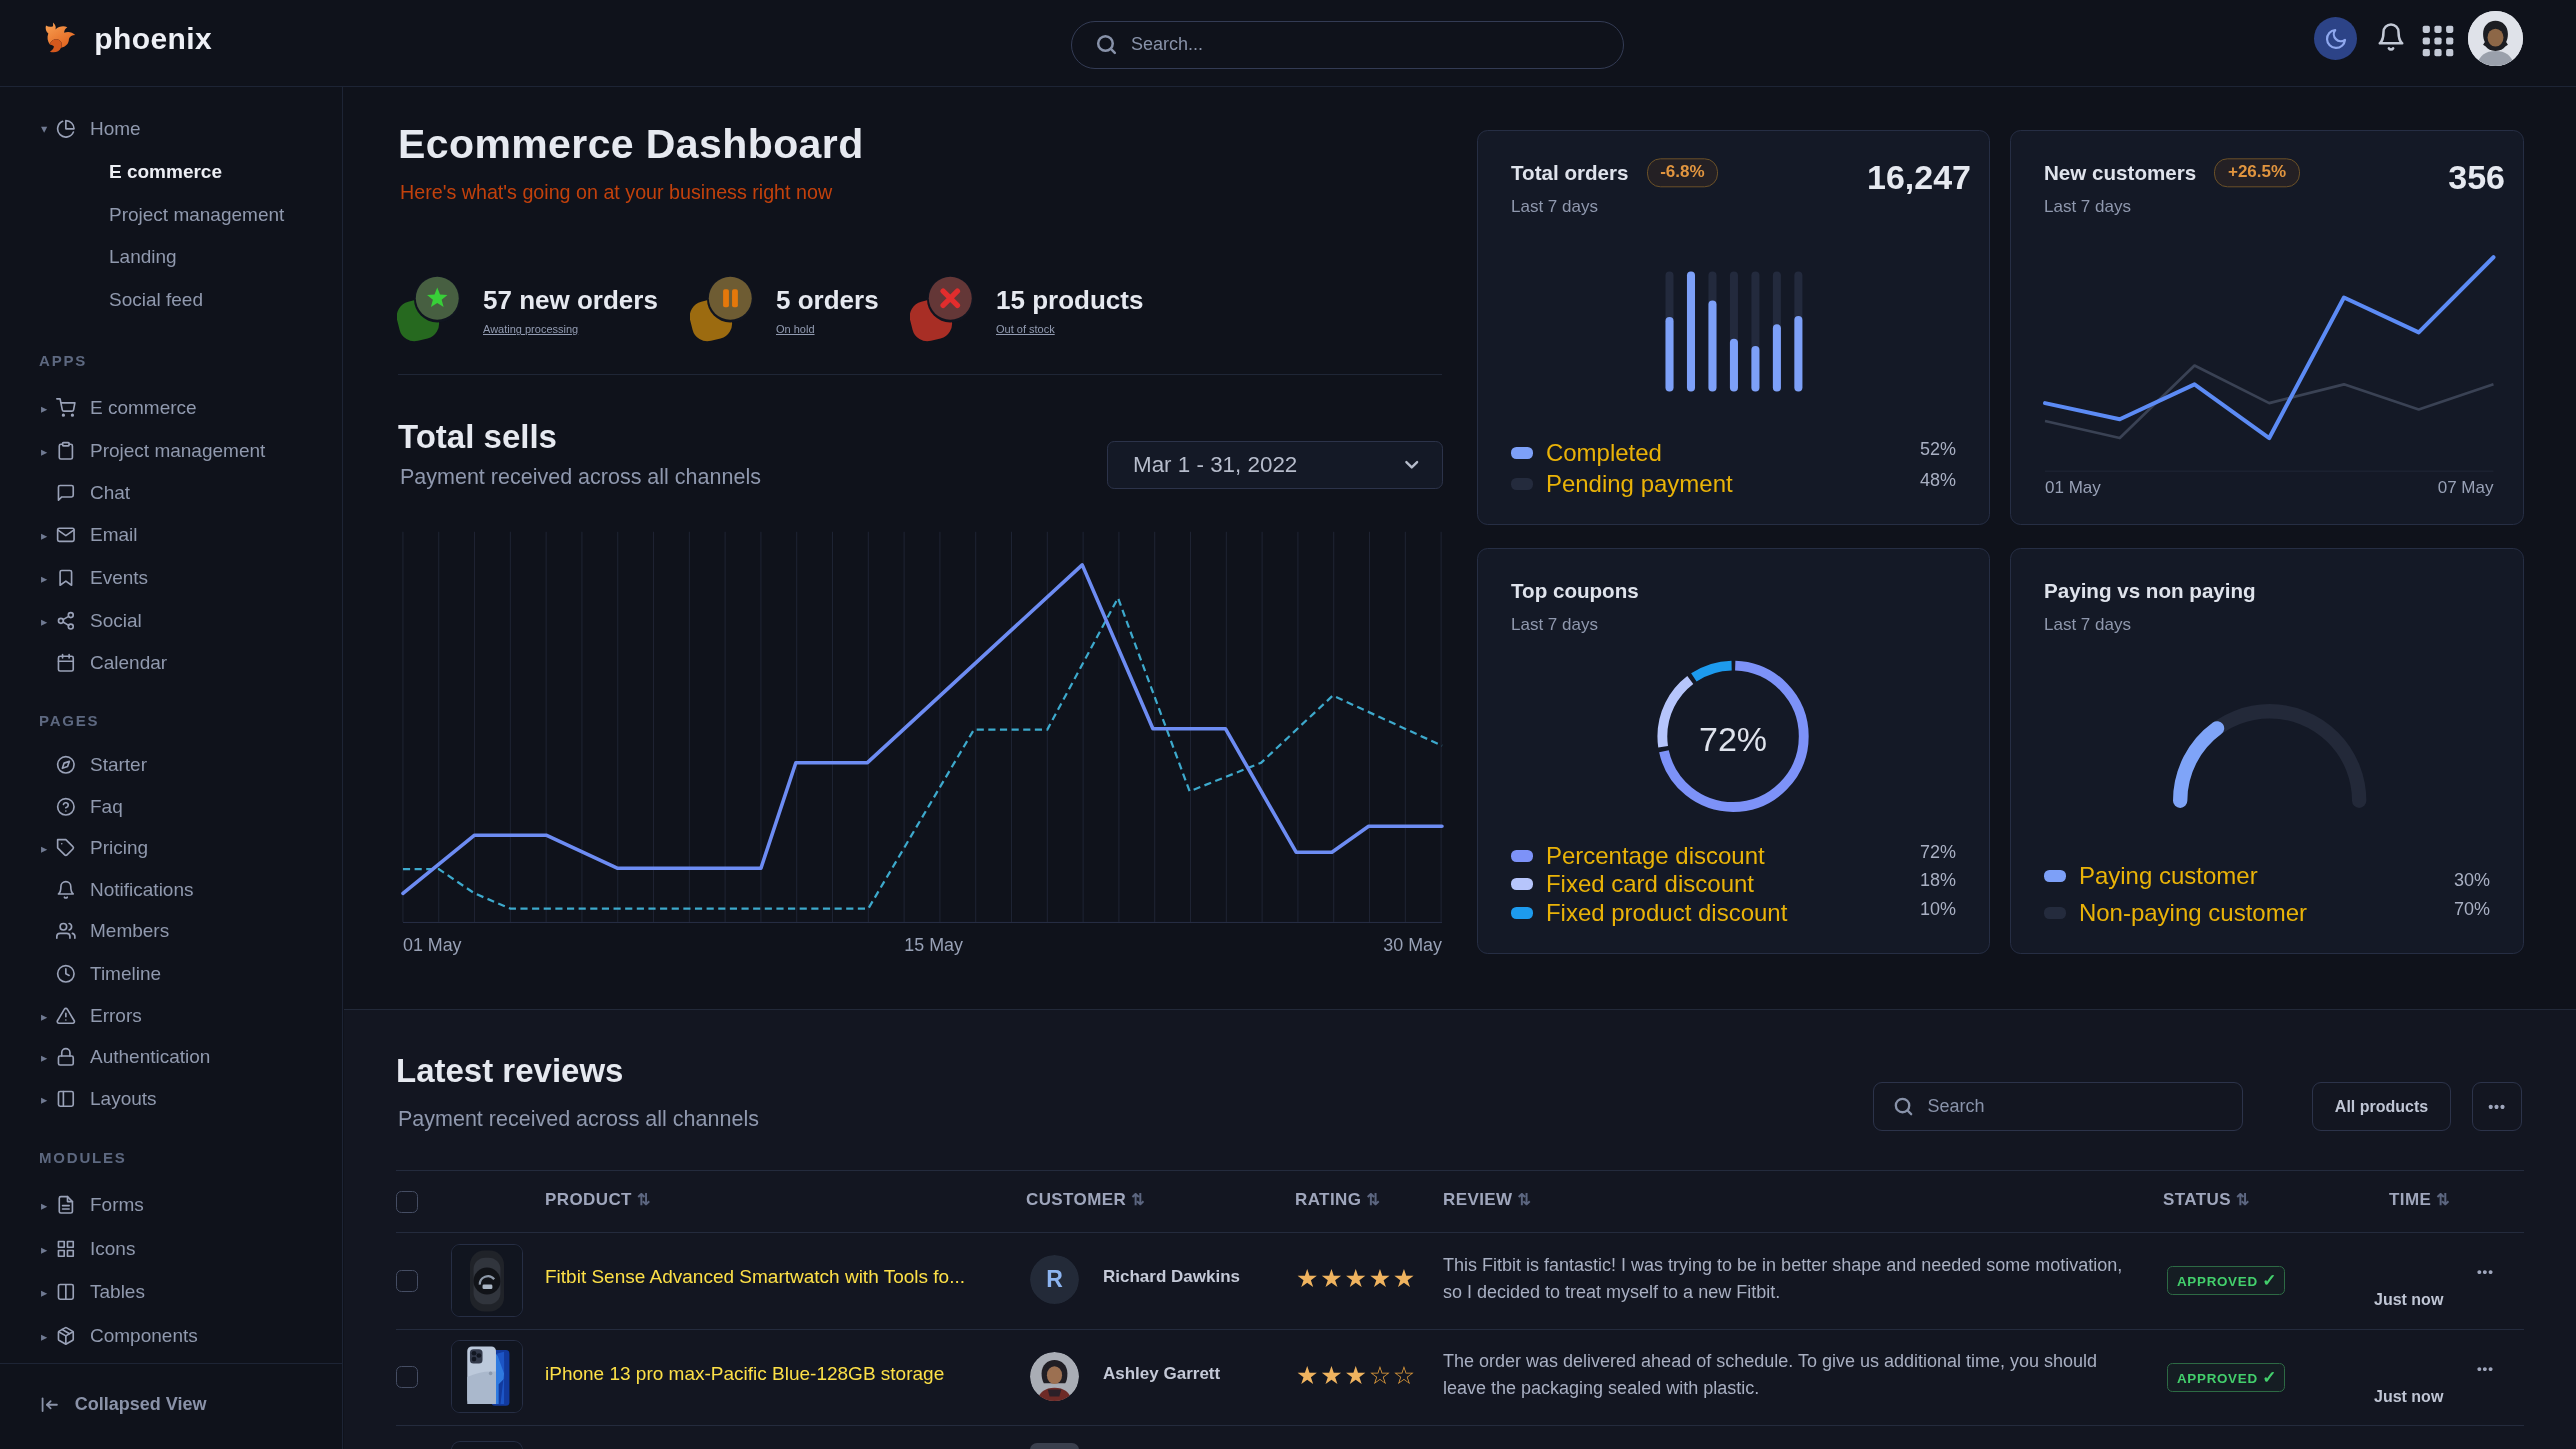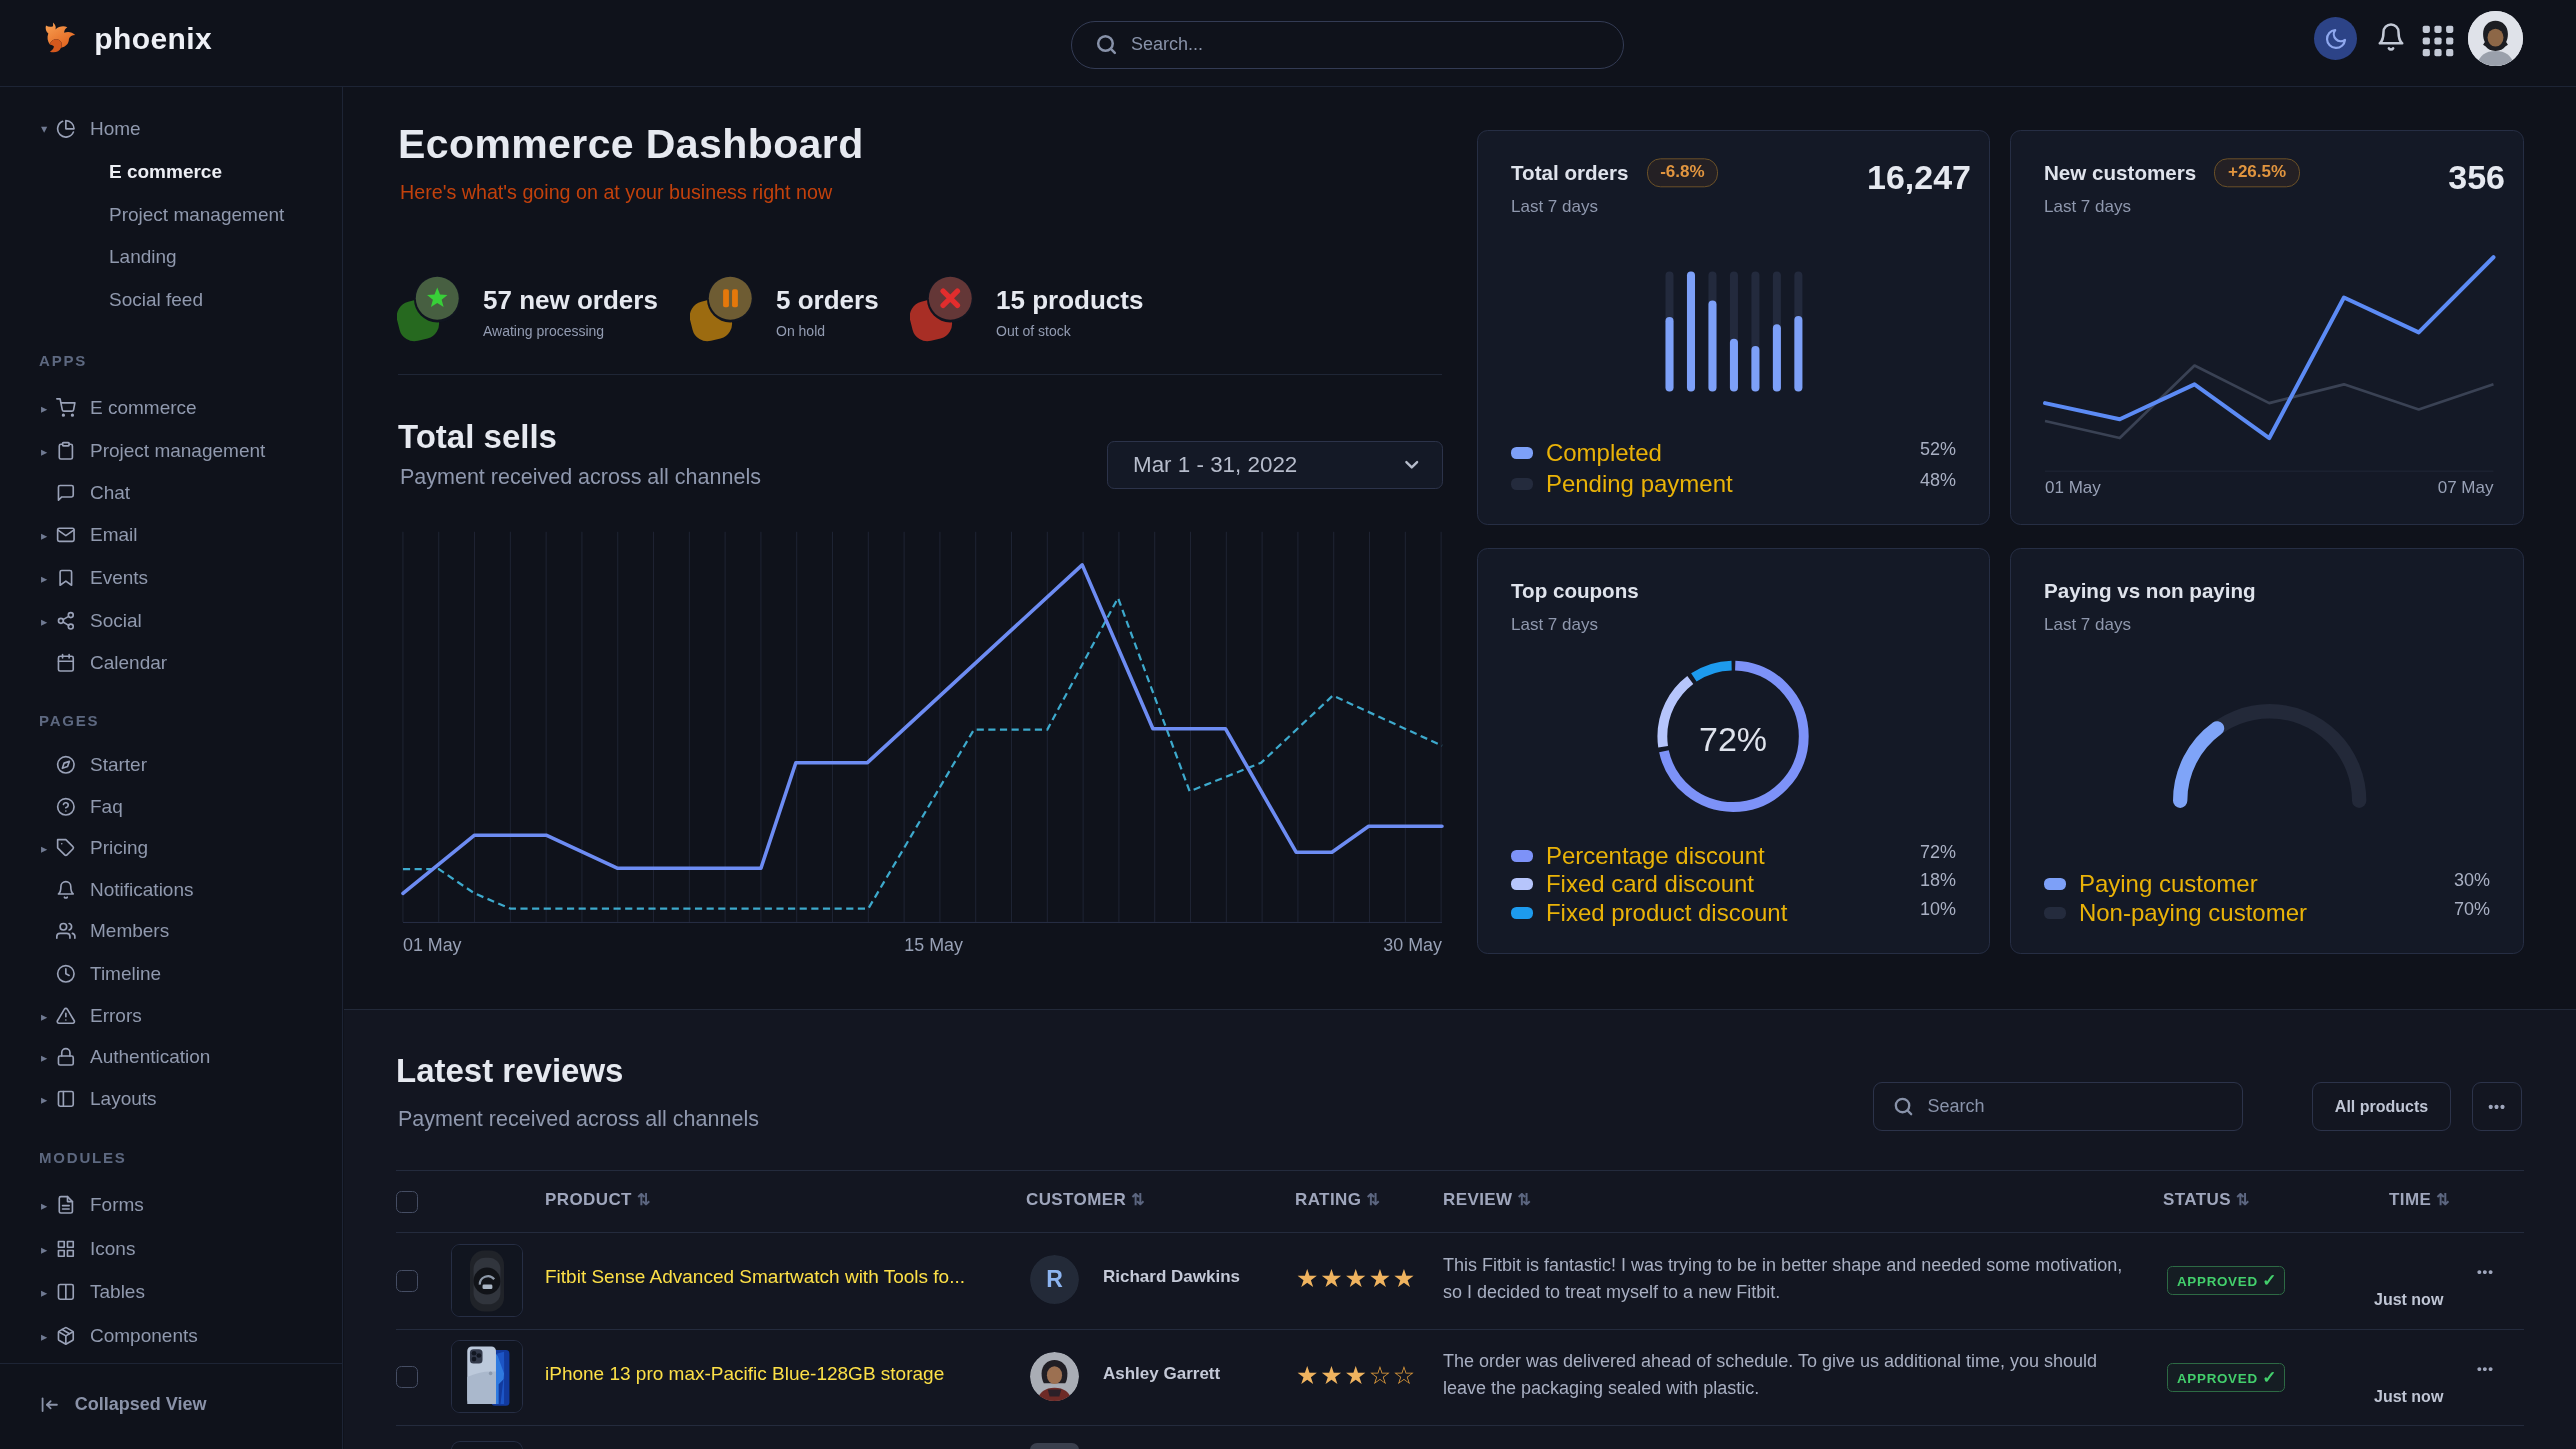--- a/index.html
+++ b/index.html
@@ -27,21 +27,21 @@
   .nitem .active { color:#eceef4; font-weight:700; }
   .seclbl { position:absolute; left:39px; font-size:15px; font-weight:700; color:#5d6880; letter-spacing:1.8px; }
   #collapsedview { position:absolute; left:0; top:1294px; width:343px; }
   #collapsedview .inner { display:flex; align-items:flex-end; padding:12.5px 0 0 39px; color:#8a92a8; font-size:18px; font-weight:700; }
 
   
   #pagehead h1 { position:absolute; left:398px; top:121px; font-size:41px; letter-spacing:-0.4px; font-weight:700; color:#e6e9f0; letter-spacing:0.4px; }
   #pagehead .sub { position:absolute; left:400px; top:181px; font-size:19.7px; color:#c2410c; }
   .stat { position:absolute; top:278px; }
   .stat .big { font-size:26px; font-weight:700; color:#e6e9f0; margin-top:7.2px; }
-  .stat .small { font-size:14px; color:#939cb2; margin-top:7.2px; }
+  .stat .small { font-size:11px; color:#939cb2; margin-top:7.2px;text-decoration:underline; }
   #statdivider { position:absolute; left:398px; top:374px; width:1044px; height:0.9px; background:#1f2636; }
 
   #totalsells h2 { position:absolute; left:398px; top:418px; font-size:33px; font-weight:700; color:#e6e9f0; }
   #totalsells .sub { position:absolute; left:400px; top:465px; font-size:21.5px; color:#8f98ae; }
   #dateselect { position:absolute; left:1107px; top:441px; width:336px; height:48px; border:0.9px solid #2c334a; border-radius:7.2px; background:#141926; display:flex; align-items:center; justify-content:space-between; padding:0 19.7px 0 25px; }
   #dateselect span { color:#b6bccb; font-size:22.4px; }
 
   
   .card { position:absolute; background:#141926; border:0.9px solid #262e44; border-radius:10.7px; }
   .card .title { position:absolute; left:33px; top:30px; font-size:20.6px; font-weight:700; color:#dfe3ec; }
@@ -494,21 +494,21 @@
   <div class="legrow" style="left:33px;top:350px"><span class="sw" style="background:#1d9bee"></span>Fixed product discount</div>
   <div class="legpct" style="right:33px;top:350px">10%</div>
 </div>
 <div class="card" style="left:2010px;top:548px;width:514px;height:406px">
   <div class="title">Paying vs non paying</div>
   <div class="sub7">Last 7 days</div>
   <svg style="position:absolute;left:0;top:0" width="512" height="405" viewBox="0 0 572 452">
     <path d="M 189 281 A 100 100 0 0 1 389 281" fill="none" stroke="#232939" stroke-width="16" stroke-linecap="round"></path>
     <path d="M 189 281 A 100 100 0 0 1 230.2 200.1" fill="none" stroke="#7fa4f8" stroke-width="16" stroke-linecap="round"></path>
   </svg>
-  <div class="legrow" style="left:33px;top:321px"><span class="sw" style="background:#7da0f8"></span>Paying customer</div>
+  <div class="legrow" style="left:33px;top:313px"><span class="sw" style="background:#7da0f8"></span>Paying customer</div>
   <div class="legpct" style="right:33px;top:321px">30%</div>
   <div class="legrow" style="left:33px;top:350px"><span class="sw" style="background:#242b3d"></span>Non-paying customer</div>
   <div class="legpct" style="right:33px;top:350px">70%</div>
 </div>
 
 <div id="reviews">
   <h2>Latest reviews</h2>
   <div class="sub">Payment received across all channels</div>
   <div id="rsearch">
       <svg width="23" height="23" viewBox="0 0 24 24" fill="none" stroke="#8892a9" stroke-width="2.4" stroke-linecap="round">

